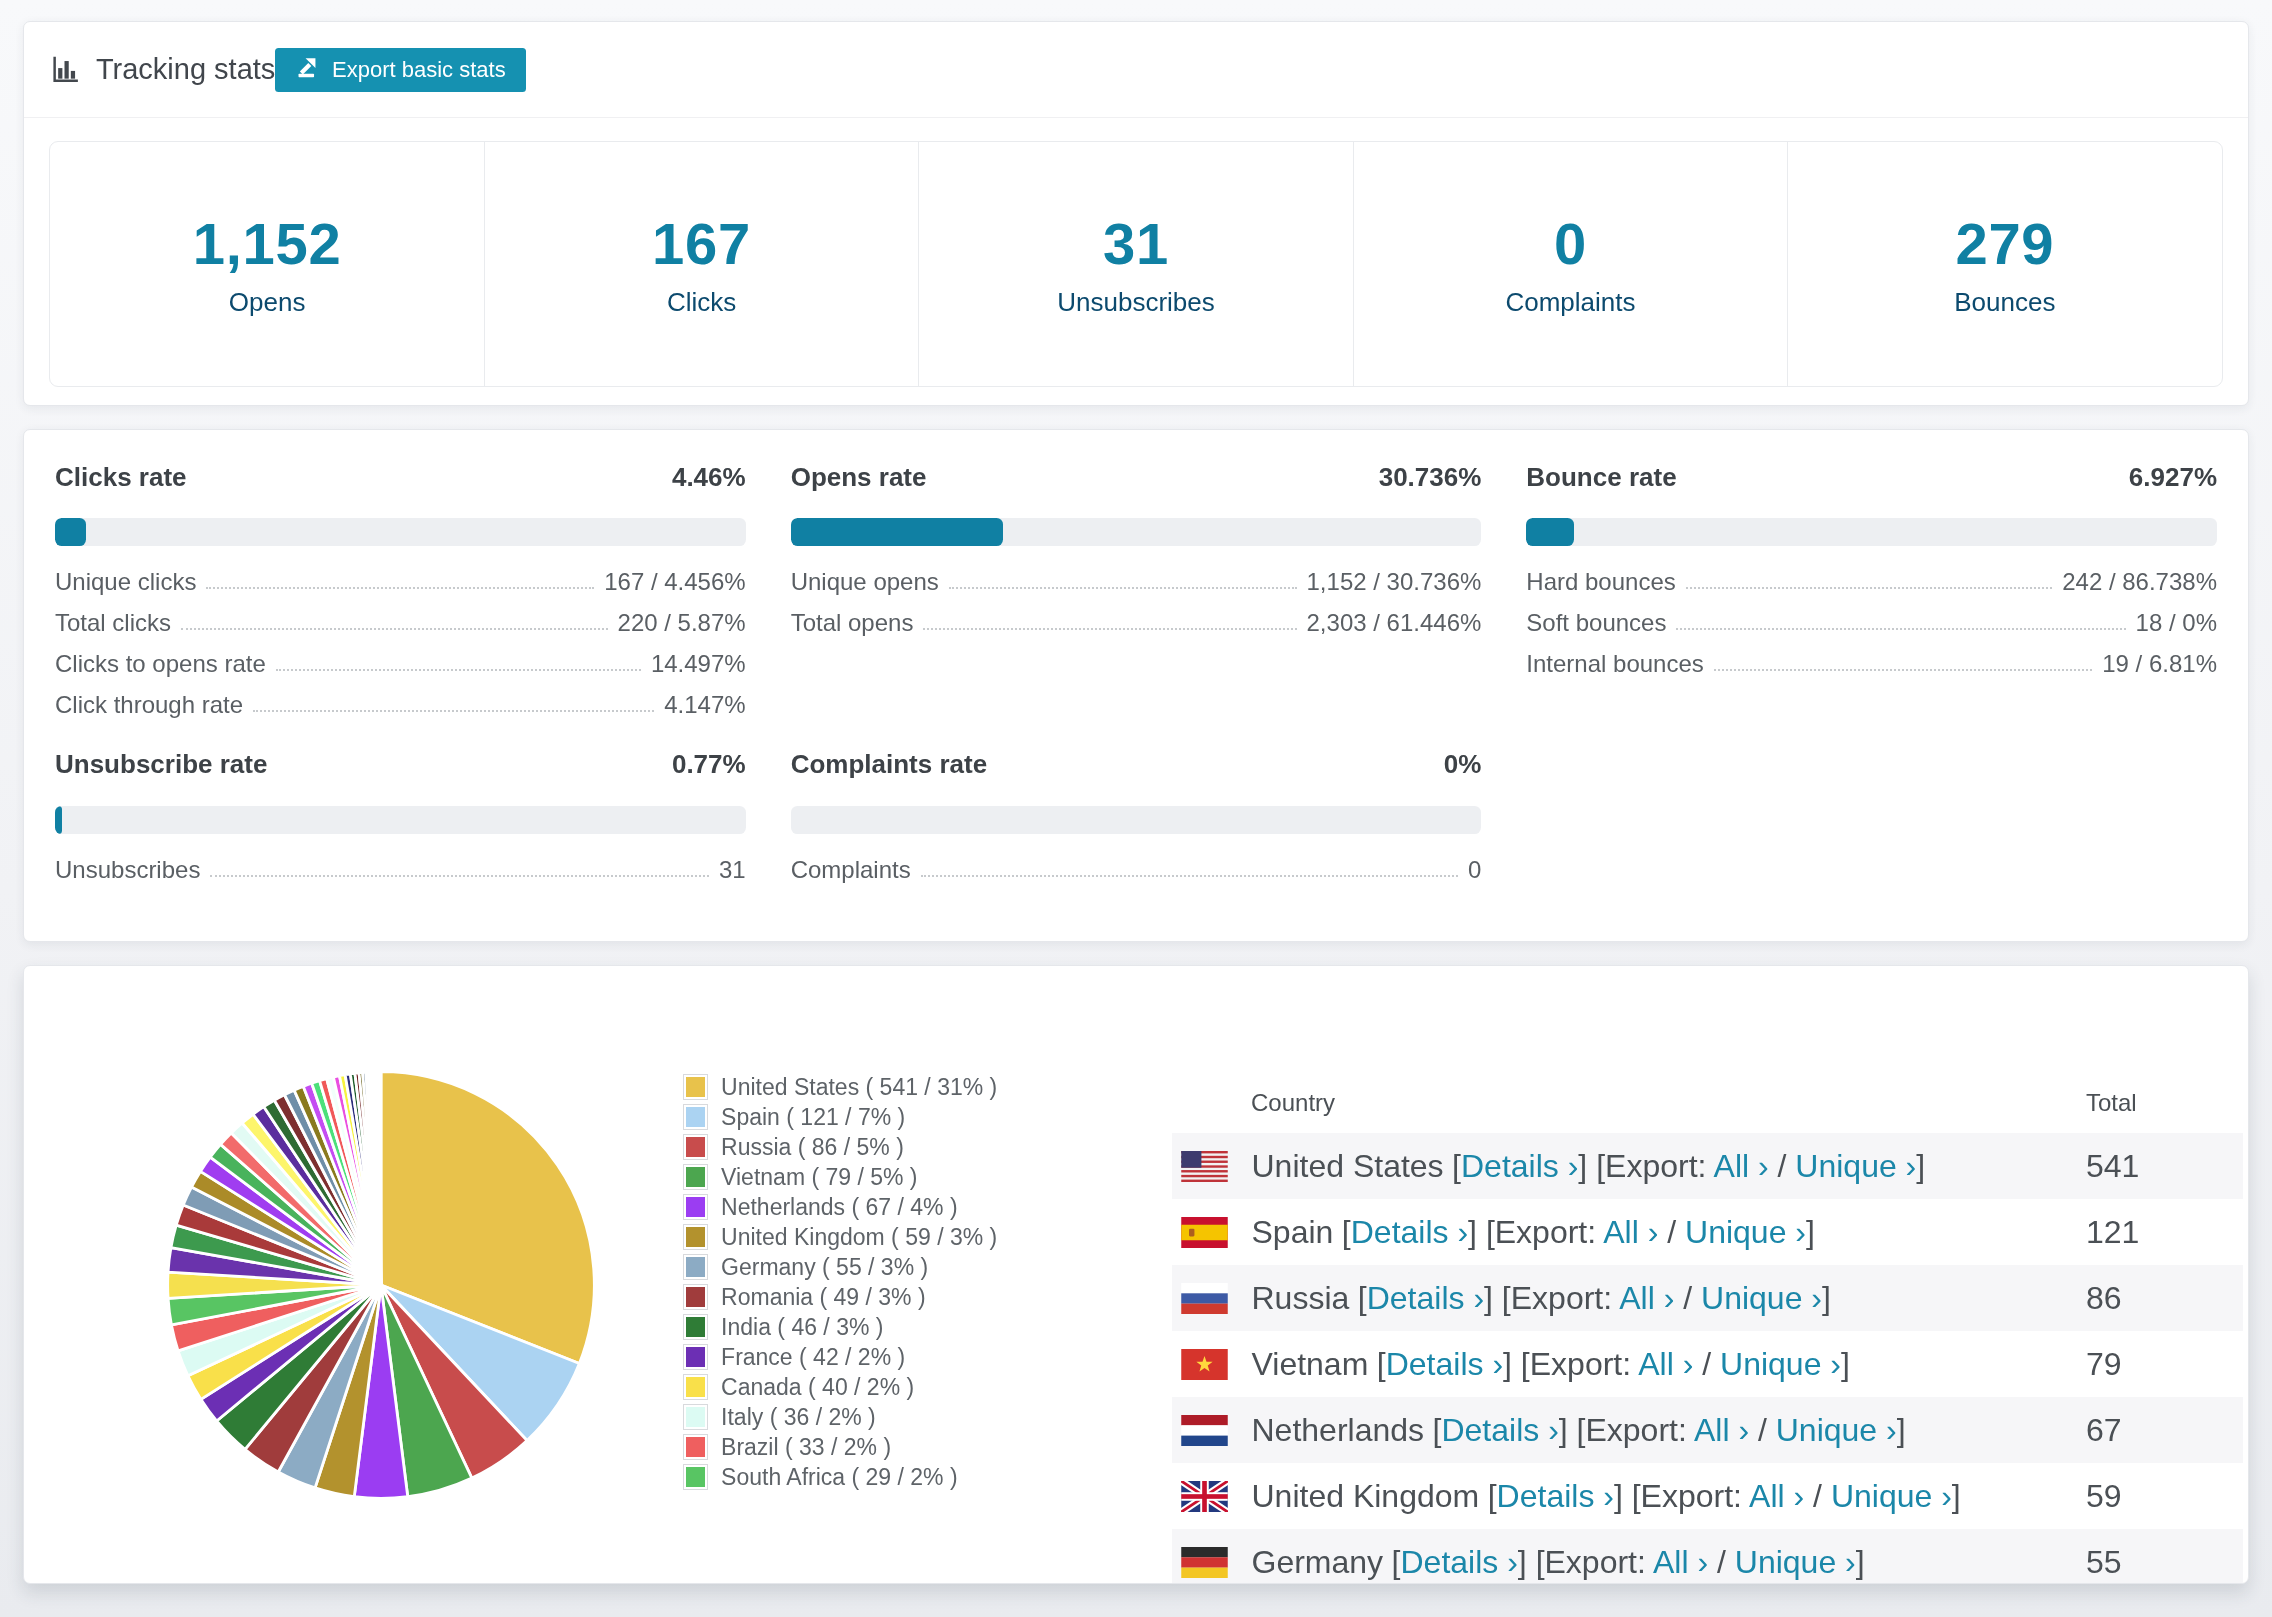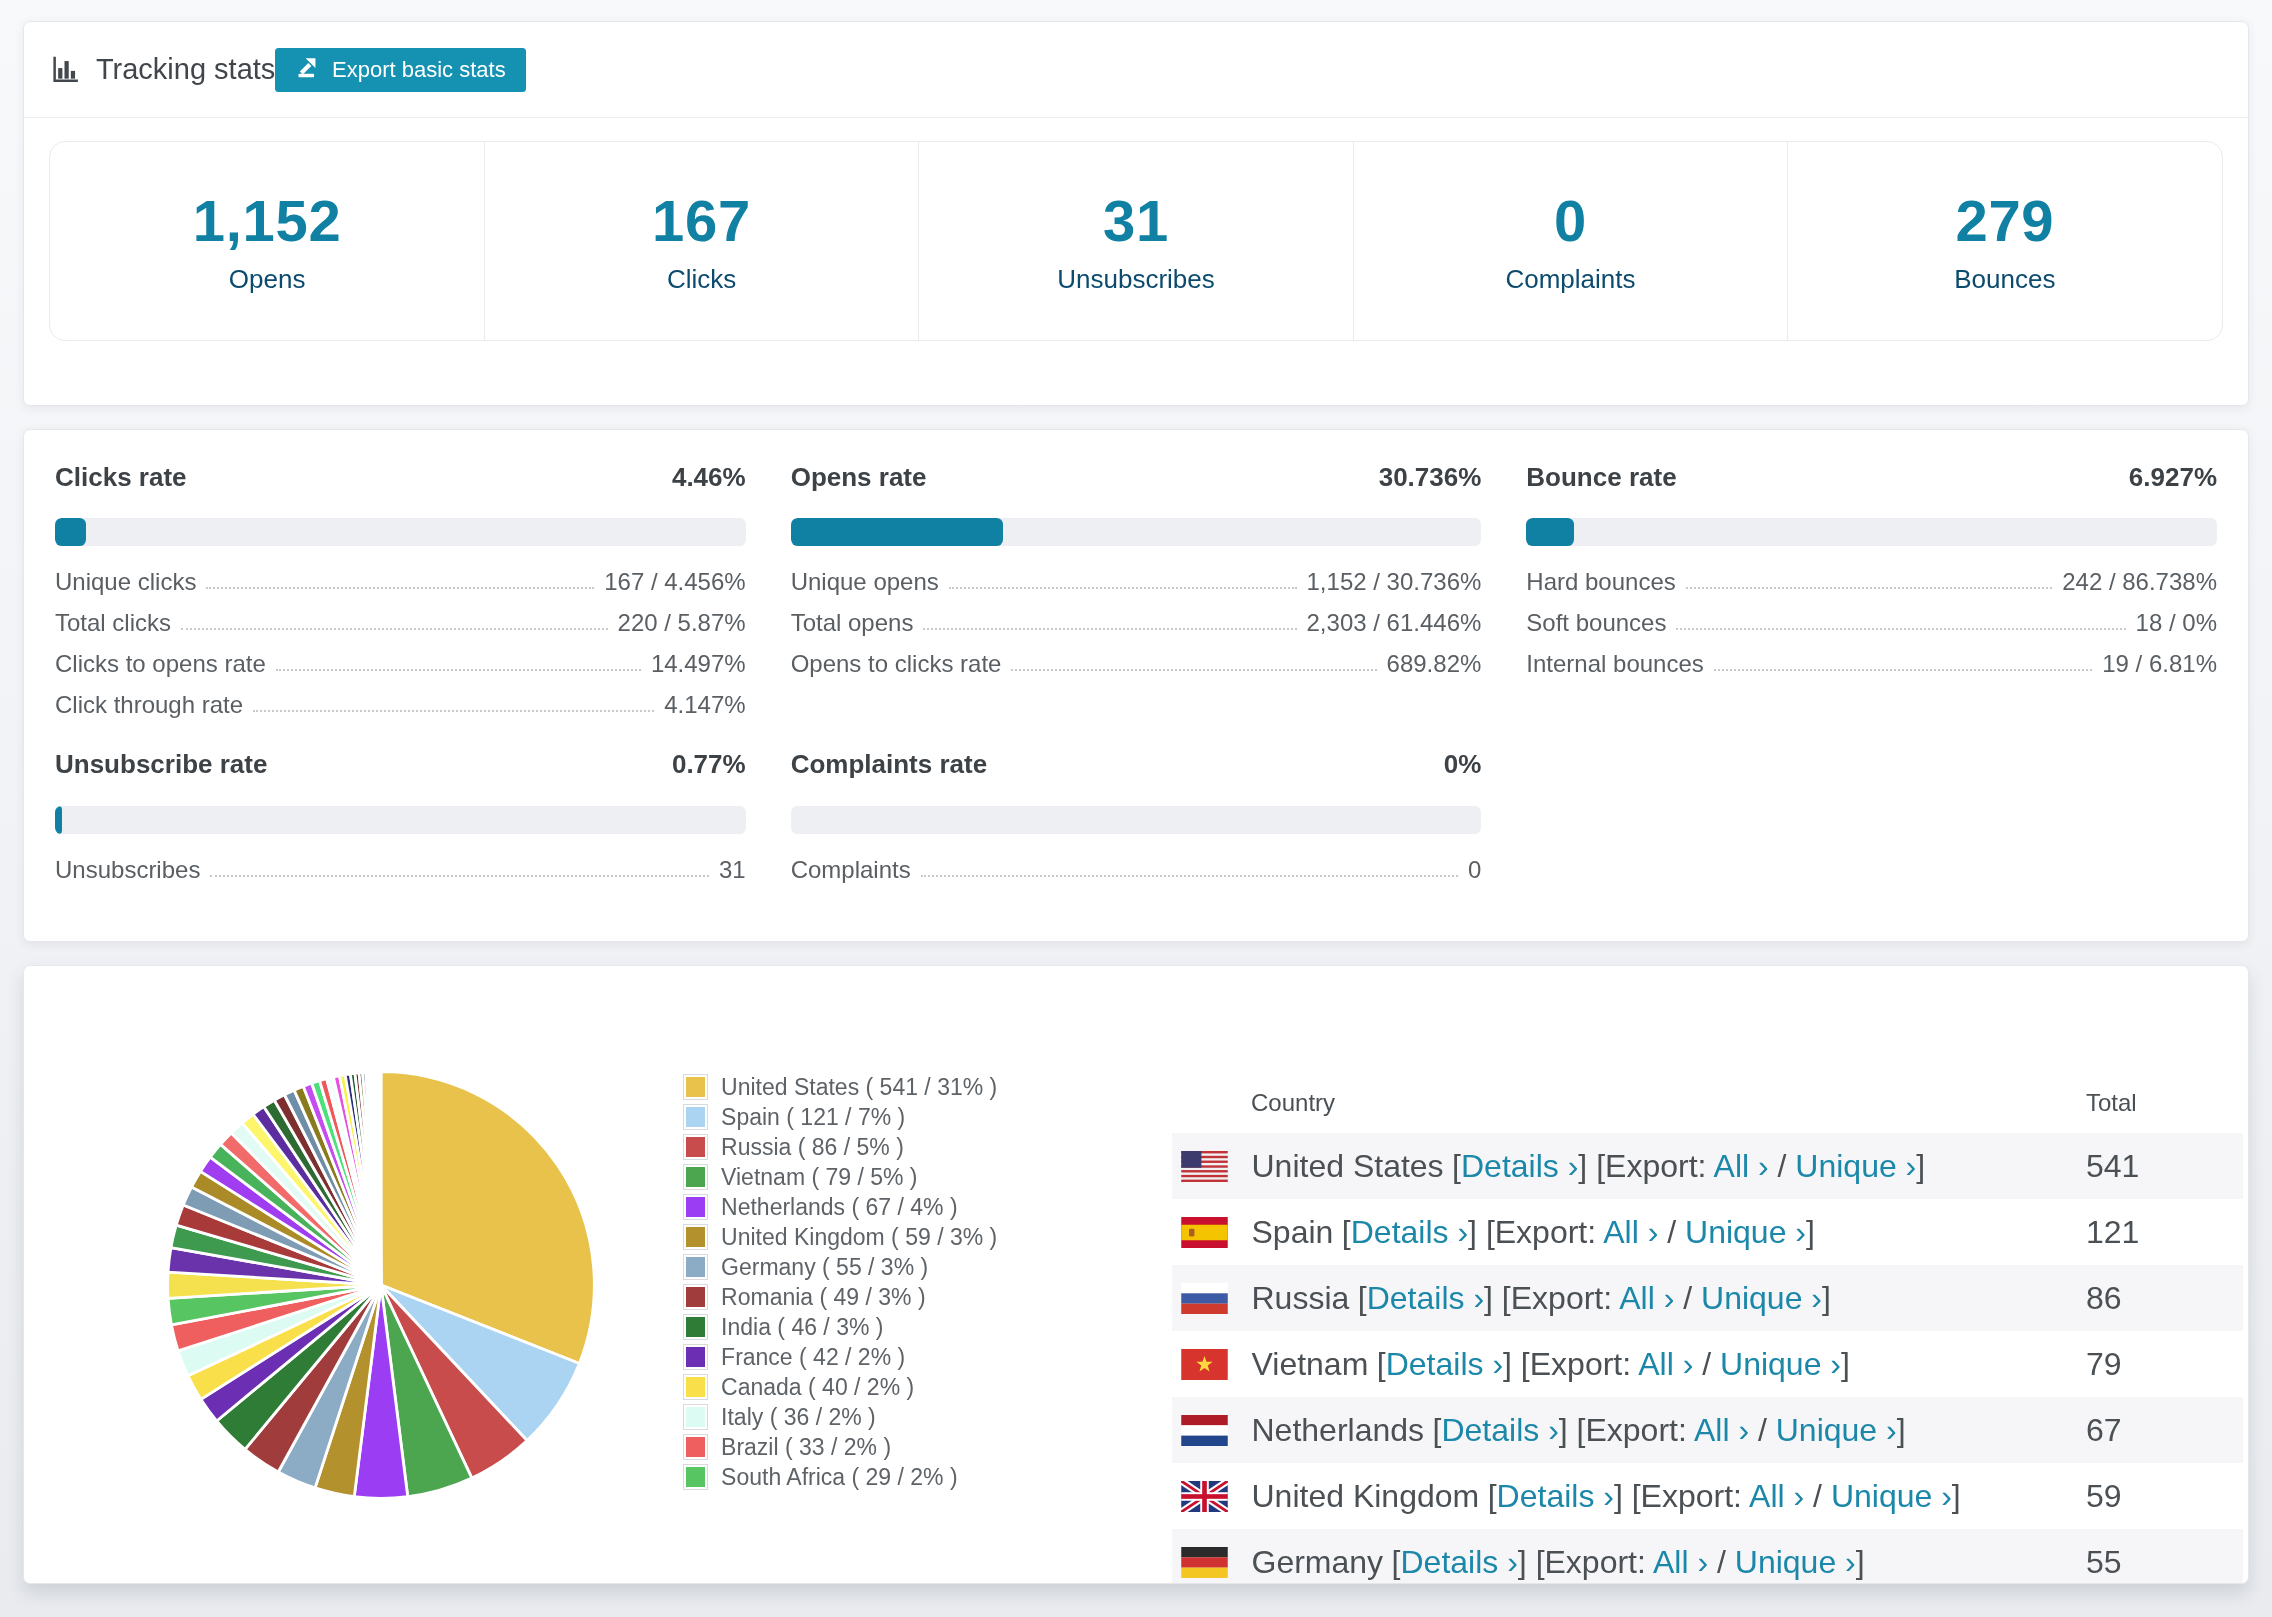--- a/index.html
+++ b/index.html
@@ -24,22 +24,22 @@
   .card-header { display:flex; align-items:center;
                  height:96px; padding:0 25.4px; border-bottom:0.7px solid #f0f0f2; }
   .card-title  { display:flex; align-items:center; gap:15.5px;
                  font-size:29px; font-weight:500; color:#41464c; }
   .card-title svg { display:block; }
 
   .export-btn { display:flex; align-items:center; gap:11.3px; border:none; cursor:pointer;
                 background:#1591b1; color:#fff; font-family:inherit; font-size:22px;
                 height:44px; padding:0 20px; border-radius:3.5px; }
 
-  .stats-box { display:flex; margin:22.6px 25.4px; height:200px;
-               border:0.7px solid #e9ebee; border-radius:16px; background:#fff; }
+  .stats-box { display:flex; margin:22.6px 25.4px; height:246px;
+               border:0.7px solid #e9ebee; border-radius:9px; background:#fff; }
   .stat-cell { flex:1; display:flex; flex-direction:column; align-items:center;
                justify-content:center; border-right:0.7px solid #e9ebee; }
   .stat-cell:last-child { border-right:none; }
   .stat-value { font-size:58px; font-weight:700; color:#1080a3; letter-spacing:0.7px; }
   .stat-label { margin-top:10px; font-size:26px; color:#0c4a6e; }
 
   .rates-grid { display:grid; grid-template-columns:repeat(3,1fr);
                 column-gap:45px; row-gap:32px; padding:32px 31px 0; }
   .rate-title-row { display:flex; justify-content:space-between; align-items:baseline;
                     font-size:26px; font-weight:700; color:#3d4247; line-height:31px; }
@@ -187,25 +187,20 @@
     <span class="leader"></span>
     <span class="rr-value">1,152 / 30.736%</span>
   </div>
 
   <div class="rate-row">
     <span class="rr-label">Total opens</span>
     <span class="leader"></span>
     <span class="rr-value">2,303 / 61.446%</span>
   </div>
 
-  <div class="rate-row">
-    <span class="rr-label">Opens to clicks rate</span>
-    <span class="leader"></span>
-    <span class="rr-value">689.82%</span>
-  </div>
 </div>
   </div>
 
   <div class="rate-block">
     <div class="rate-title-row">
       <span>Bounce rate</span>
       <span>6.927%</span>
     </div>
     <div class="rate-bar">
       <div class="rate-fill" style="width: 6.927%;"></div>

